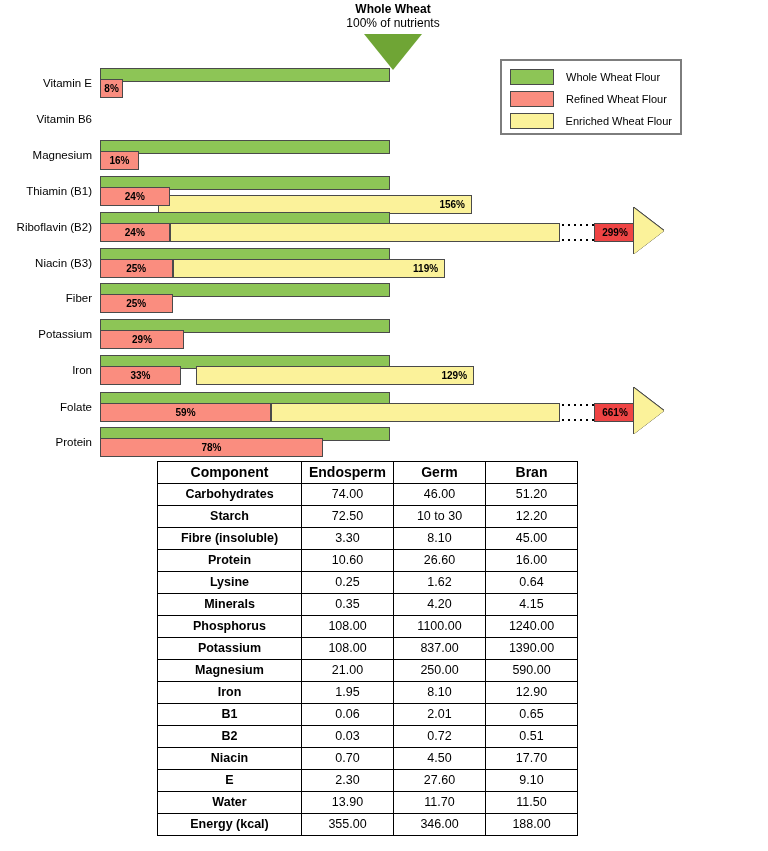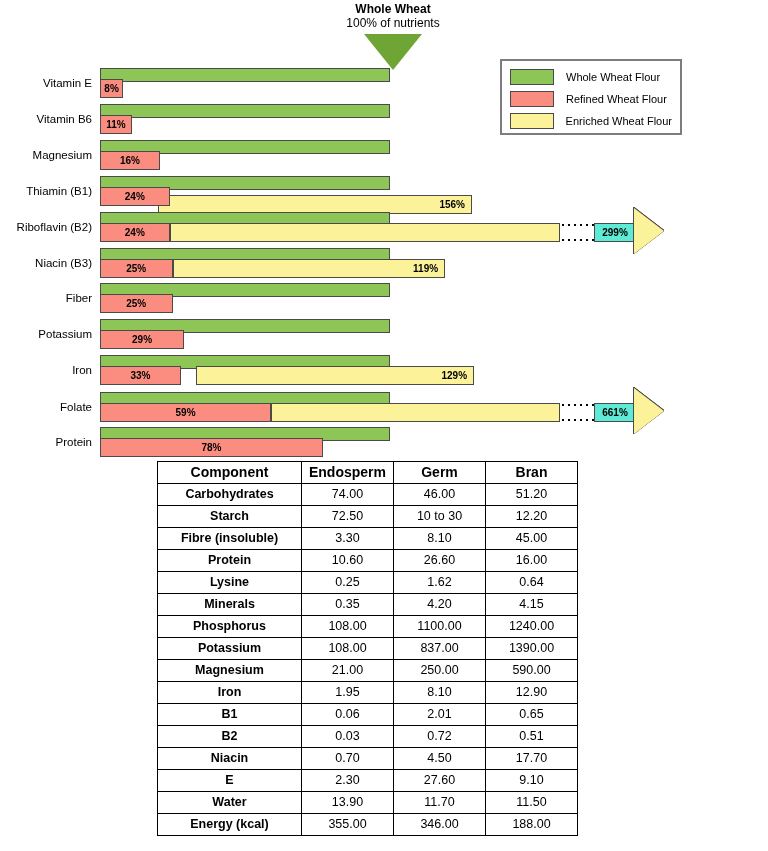--- a/index.html
+++ b/index.html
@@ -63,21 +63,21 @@
   }
   .seg-yellow {
     position: absolute; top: 13px; height: 19px;
     background: #fbf29a; border: 1.5px solid #4a4a4a;
     display: flex; align-items: center; justify-content: flex-end;
     font-size: 10px; font-weight: bold; color: #000;
     padding-right: 6px;
   }
   .seg-yellow-cap {
     position: absolute; top: 13px; height: 19px;
-    background: #5eead4; border: 1.5px solid #4a4a4a;
+    background: #ef4444; border: 1.5px solid #4a4a4a;
     display: flex; align-items: center; justify-content: center;
     font-size: 10px; font-weight: bold; color: #000;
   }
   .break-dots {
     position: absolute; top: 13px; height: 19px;
     display: flex; flex-direction: column; justify-content: space-between;
     padding: 1px 0;
   }
   .break-dots i {
     display: block; height: 2px; width: 100%;
@@ -145,32 +145,26 @@
         <div class="bar-label">Vitamin E</div>
         <div class="track" style="width: 668px;">
           <div class="seg-green" style="width: 290px;"></div>
           <div class="seg-red" style="width: 23.2px;">
             <span>8%</span>
           </div>
         </div>
       </div>
       <div class="bar-row" style="top: 101.9px;">
         <div class="bar-label">Vitamin B6</div>
-        <div class="track" style="width: 668px;">
-          <div class="seg-green" style="width: 290px;"></div>
-          <div class="seg-red" style="width: 31.9px;">
-            <span>11%</span>
-          </div>
-        </div>
       </div>
       <div class="bar-row" style="top: 137.8px;">
         <div class="bar-label">Magnesium</div>
         <div class="track" style="width: 668px;">
           <div class="seg-green" style="width: 290px;"></div>
-          <div class="seg-red" style="width: 60px;">
+          <div class="seg-red" style="width: 39px;">
             <span>16%</span>
           </div>
         </div>
       </div>
       <div class="bar-row" style="top: 173.7px;">
         <div class="bar-label">Thiamin (B1)</div>
         <div class="track" style="width: 668px;">
           <div class="seg-green" style="width: 290px;"></div>
           <div class="seg-yellow" style="left: 58px; width: 314px; margin-top: 8px;">
             <span>156%</span>

